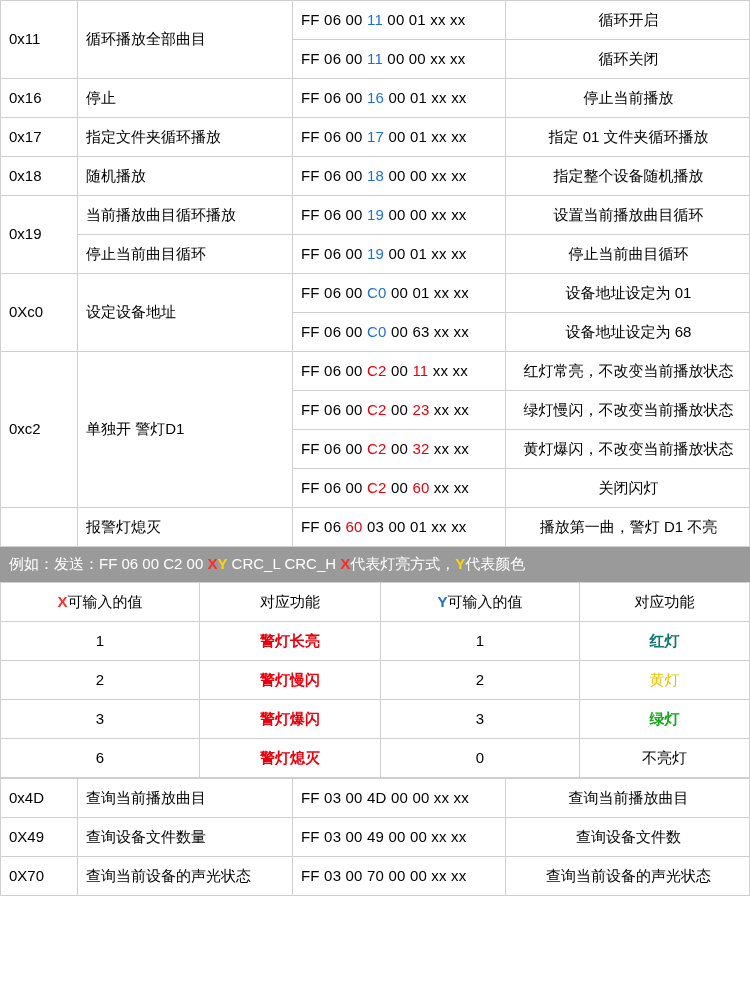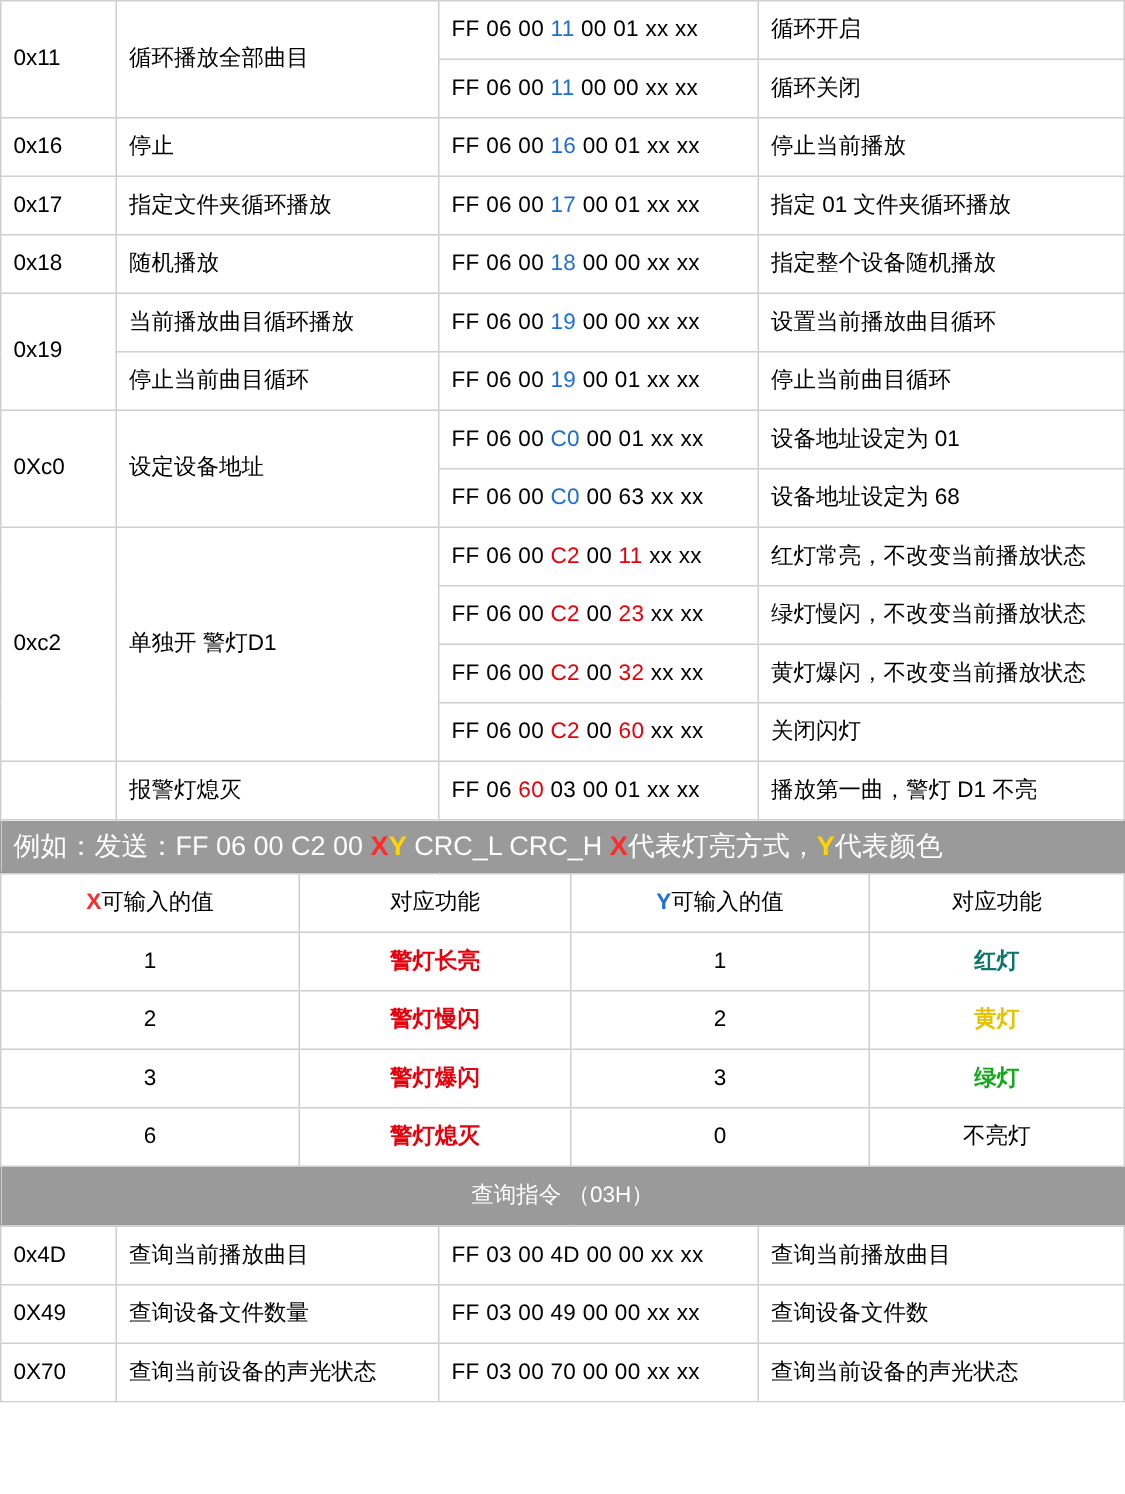--- a/index.html
+++ b/index.html
@@ -28,56 +28,56 @@
     vertical-align: middle;
     height: 38px;
     font-size: 15px;
     line-height: 1.25;
     white-space: nowrap;
     overflow: hidden;
   }
   .c-code { width: 62px; text-align: left; padding-left: 8px; }
   .c-func { width: 200px; text-align: left; padding-left: 8px; }
   .c-cmd  { width: 198px; text-align: left; padding-left: 8px; margin-left: 20px; }
-  .c-desc { text-align: left; padding-left: 8px; }
+  .c-desc { text-align: center; padding-left: 8px; }
 
   .mono-cmd {
     font-family: "Liberation Sans", "DejaVu Sans", sans-serif;
     letter-spacing: 0.2px;
   }
   .hl-blue { color: #1f6fd0; }
   .hl-red  { color: #e8000d; }
 
   .band {
     background: #9a9a9a;
     color: #ffffff;
     height: 34px;
     text-align: left;
     padding-left: 8px;
     border: 1px solid #9a9a9a;
-    font-size: 18px;
+    font-size: 15px;
   }
   .band .x { color: #ff2a2a; font-weight: bold; }
   .band .y { color: #ffd400; font-weight: bold; }
 
   .band-center {
     background: #9a9a9a;
     color: #ffffff;
     height: 34px;
     text-align: center;
     border: 1px solid #9a9a9a;
     font-size: 15px;
   }
 
   .legend td { text-align: center; height: 38px; }
   .legend .lx { color: #ff2a2a; font-weight: bold; }
   .legend .ly { color: #1f6fd0; font-weight: bold; }
   .red-text   { color: #e8000d; font-weight: bold; }
   .col-red    { color: #0f766e; font-weight: bold; }
-  .col-yellow { color: #e6c200; font-weight: bold; }
+  .col-yellow { color: #e6c200; font-weight: normal; }
   .col-green  { color: #15a81c; font-weight: bold; }
   .col-plain  { color: #000000; margin-top: 40px; }
 </style>
 </head>
 <body>
 
 <div class="sheet">
 
   <table>
     <tbody>
@@ -196,23 +196,20 @@
         <td>3</td>
         <td class="col-green">绿灯</td>
       </tr>
       <tr>
         <td>6</td>
         <td class="red-text">警灯熄灭</td>
         <td>0</td>
         <td class="col-plain">不亮灯</td>
       </tr>
 
-      <tr>
-        <td class="band-center" colspan="4">查询指令 （03H）</td>
-      </tr>
     </tbody>
   </table>
 
   <table>
     <tbody>
       <tr>
         <td class="c-code">0x4D</td>
         <td class="c-func">查询当前播放曲目</td>
         <td class="c-cmd mono-cmd">FF 03 00 4D 00 00 xx xx</td>
         <td class="c-desc">查询当前播放曲目</td>

